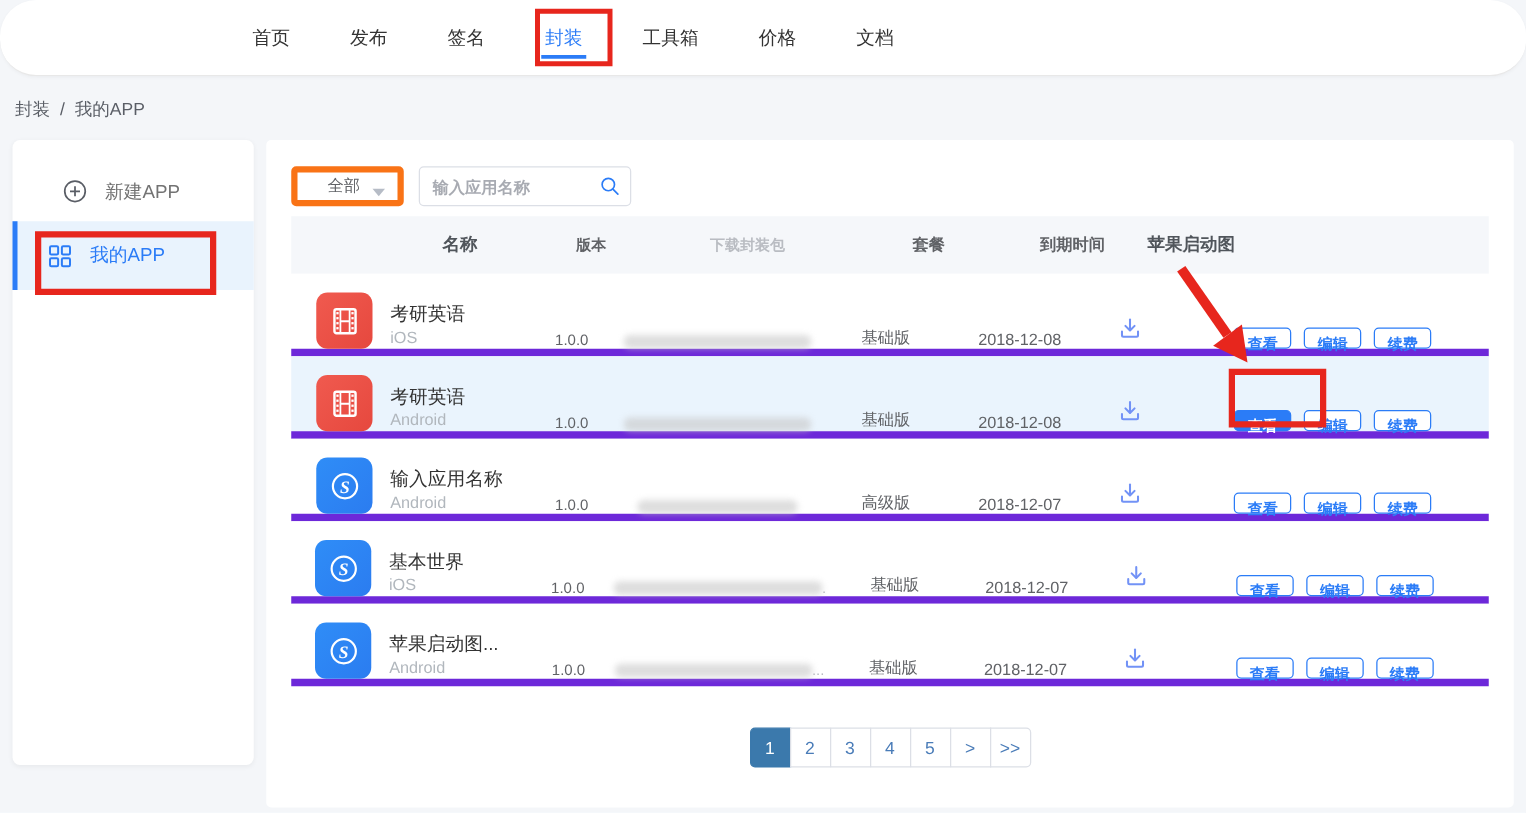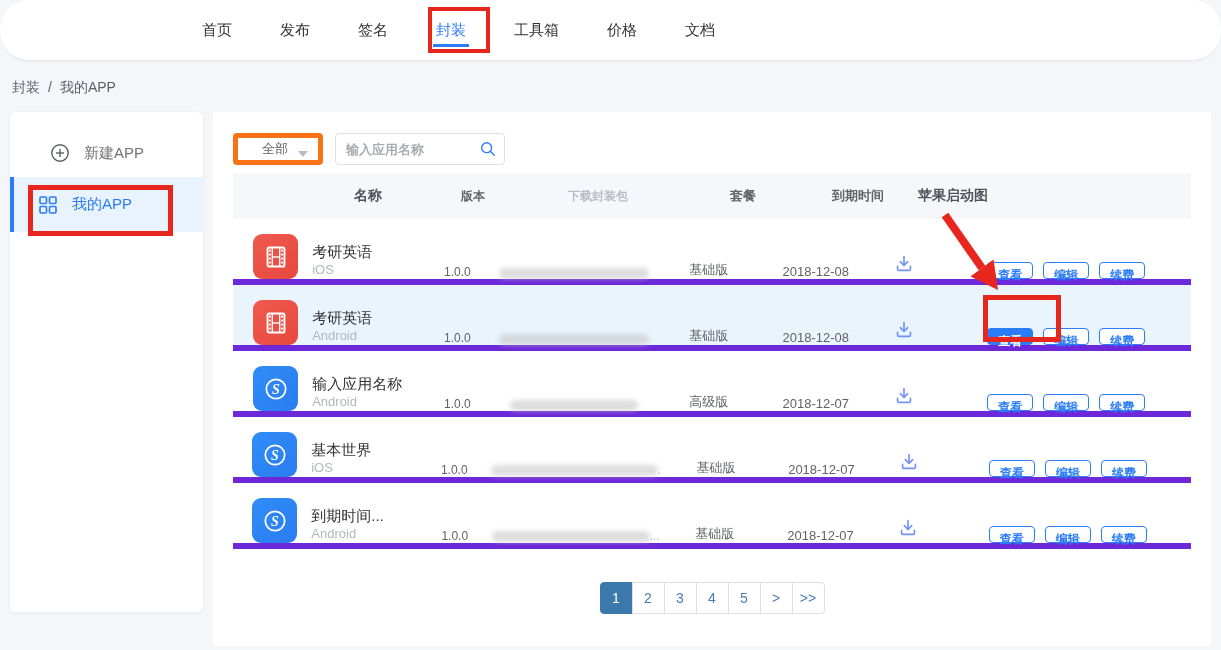--- a/index.html
+++ b/index.html
@@ -336,21 +336,21 @@
       <div class="trow">
         <div class="cell c-icon">
             <span class="appicon blue">
           <svg viewBox="0 0 24 24" width="28" height="28">
                 <circle cx="12" cy="12" r="8.3" fill="none" stroke="#fff" stroke-width="1.5"></circle>
                 <text x="12" y="16.4" text-anchor="middle" font-size="12" font-weight="bold" font-style="italic" fill="#fff" font-family="Liberation Serif, serif">S</text>
               </svg>
         </span>
           </div>
         <div class="cell c-name">
-          <div class="app-name">到期时间...</div>
+          <div class="app-name">苹果启动图...</div>
           <div class="app-platform">Android</div>
         </div>
         <div class="cell c-ver">1.0.0</div>
         <div class="cell c-link">
             <span class="smudge s4"></span>
             <span>...</span>
           </div>
         <div class="cell c-plan">基础版</div>
         <div class="cell c-date">2018-12-07</div>
         <div class="cell c-dl"><span class="dl-icon">

